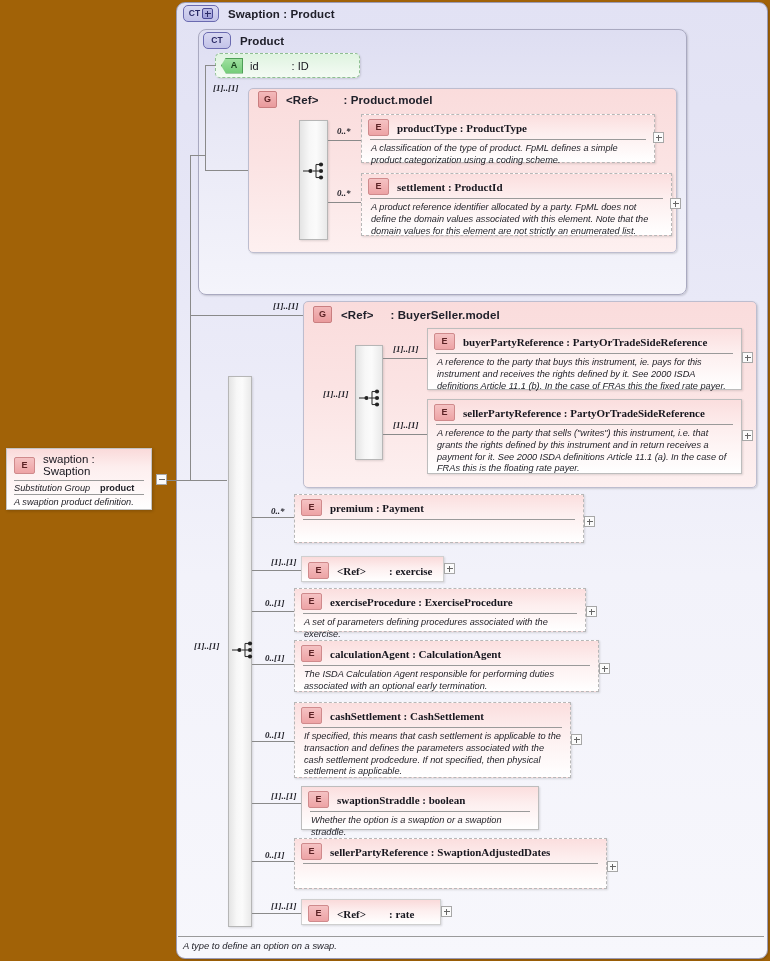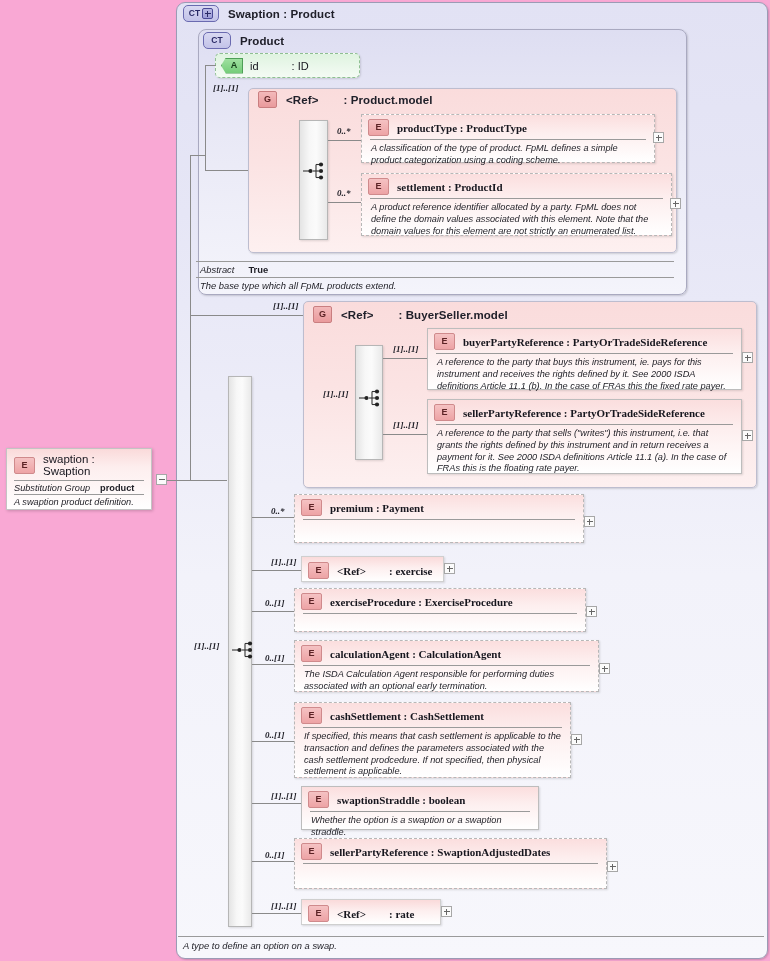--- a/index.html
+++ b/index.html
@@ -1,20 +1,20 @@
 <!DOCTYPE html>
 <html><head>
 <meta charset="utf-8">
 <style>
   html,body{margin:0;padding:0;background:#ffffff;}
   body{
     font-family:"Liberation Sans","DejaVu Sans",sans-serif;
     -webkit-font-smoothing:antialiased;
   }
-  #stage{position:relative;width:770px;height:961px;background:#f9a8d4;overflow:hidden;}
+  #stage{position:relative;width:770px;height:961px;background:#a16207;overflow:hidden;}
 
   
   .panel{position:absolute;box-sizing:border-box;}
 
   .outer-ct{
     left:176px;top:2px;width:592px;height:957px;
     border:1px solid #9b9bb5;border-radius:9px;
     background:linear-gradient(180deg,#e2e2f4 0%,#e6e6f6 22%,#f2f2fa 60%,#f7f7fc 100%);
     box-shadow:1px 1px 2px rgba(0,0,0,.18);
   }
@@ -249,35 +249,26 @@
   <div class="card" style="left:361px;top:173px;width:311px;height:63px;">
     <div class="hdr">
       <div class="icon-e">E</div>
       <span class="ttl">settlement : ProductId</span>
     </div>
     <div class="rule"></div>
     <div class="doc">A product reference identifier allocated by a party. FpML does not define the domain values associated with this element. Note that the domain values for this element are not strictly an enumerated list.</div>
   </div>
   <div class="expander" style="left:670px;top:198px;"></div>
 
-  <div class="abstract-wrap">
-    <div class="rule"></div>
-    <div class="abstract-row">
-      <span class="k">Abstract</span>
-      <span class="v">True</span>
-    </div>
-    <div class="rule"></div>
-    <div class="abstract-doc">The base type which all FpML products extend.</div>
-  </div>
 
   <div class="panel grp grp-buyerseller"></div>
   <div class="ct-title" style="left:313px;top:306px;">
     <div class="icon-g">G</div>
     <span class="label">&lt;Ref&gt;</span>
-    <span class="label" style="margin-left:16px;text-align:right;">: BuyerSeller.model</span>
+    <span class="label" style="margin-left:8px;text-align:right;">: BuyerSeller.model</span>
   </div>
 
   <div class="card-lbl" style="left:273px;top:301px;">[1]..[1]</div>
 
   <div class="seqbar" style="left:355px;top:345px;width:28px;height:115px;"></div>
   <svg class="seqicon" style="left:357px;top:387px;" viewBox="0 0 26 22">
     <line x1="2" y1="11" x2="8" y2="11" stroke="#333" stroke-width="1.1"></line>
     <circle cx="9.5" cy="11" r="2.1" fill="#222"></circle>
     <line x1="12" y1="11" x2="15" y2="11" stroke="#333" stroke-width="1.1"></line>
     <line x1="15" y1="4.5" x2="15" y2="17.5" stroke="#333" stroke-width="1.1"></line>
@@ -387,20 +378,21 @@
     </div>
   </div>
   <div class="expander" style="left:444px;top:563px;"></div>
 
   <div class="card" style="left:294px;top:588px;width:292px;height:44px;">
     <div class="hdr">
       <div class="icon-e">E</div>
       <span class="ttl">exerciseProcedure : ExerciseProcedure</span>
     </div>
     <div class="rule"></div>
+    <div class="doc">A set of parameters defining procedures associated with the exercise.</div>
   </div>
   <div class="expander" style="left:586px;top:606px;"></div>
 
   <div class="card" style="left:294px;top:640px;width:305px;height:52px;">
     <div class="hdr">
       <div class="icon-e">E</div>
       <span class="ttl">calculationAgent : CalculationAgent</span>
     </div>
     <div class="rule"></div>
     <div class="doc">The ISDA Calculation Agent responsible for performing duties associated with an optional early termination.</div>

